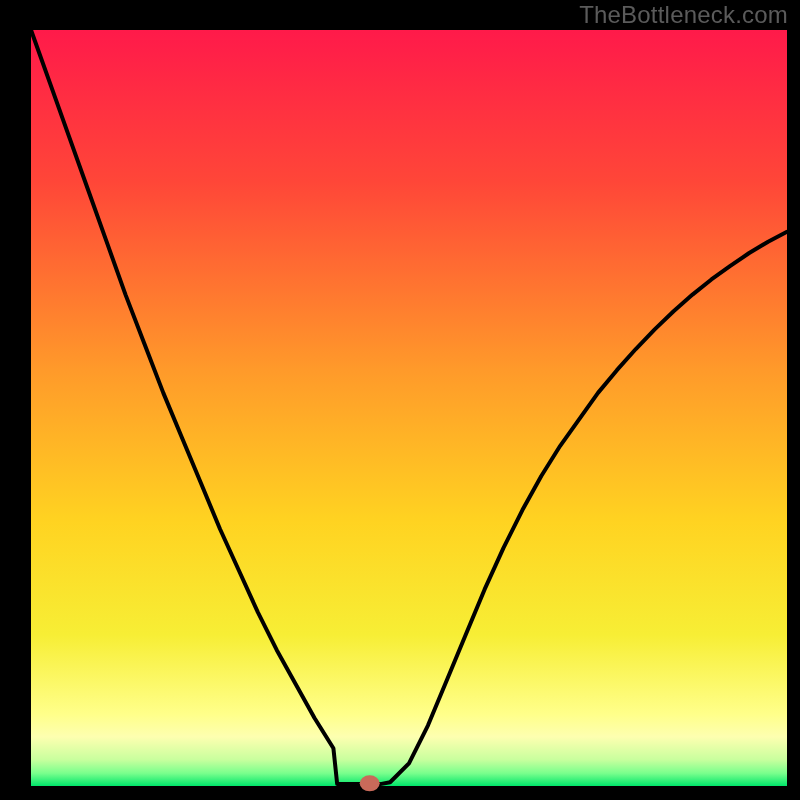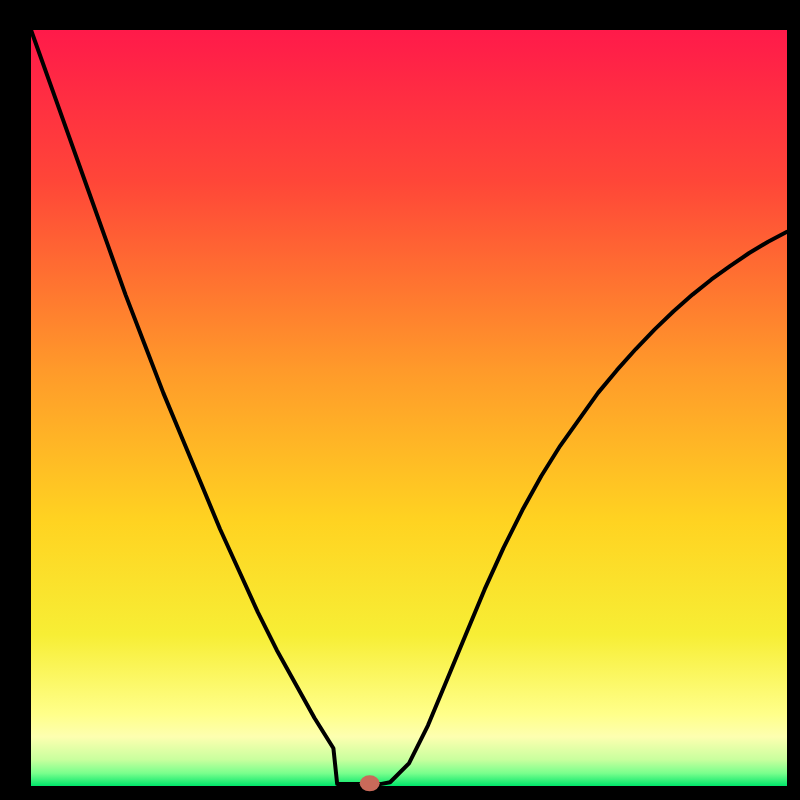--- a/index.html
+++ b/index.html
@@ -30,20 +30,21 @@
     display: block;
     position: absolute;
     top: 0;
     left: 0;
   }
 </style>
 </head>
 <body>
 
 <div class="container">
+  <div class="watermark">TheBottleneck.com</div>
   <svg id="chart" width="800" height="800" viewBox="0 0 800 800">
       <defs>
         <linearGradient id="bg-grad" x1="0" y1="0" x2="0" y2="1">
           <stop offset="0%" stop-color="#ff1a4a"></stop>
           <stop offset="20%" stop-color="#ff4638"></stop>
           <stop offset="45%" stop-color="#ff9a2a"></stop>
           <stop offset="65%" stop-color="#ffd321"></stop>
           <stop offset="80%" stop-color="#f7ee35"></stop>
           <stop offset="90.5%" stop-color="#ffff8a"></stop>
           <stop offset="93.5%" stop-color="#fdffb0"></stop>

